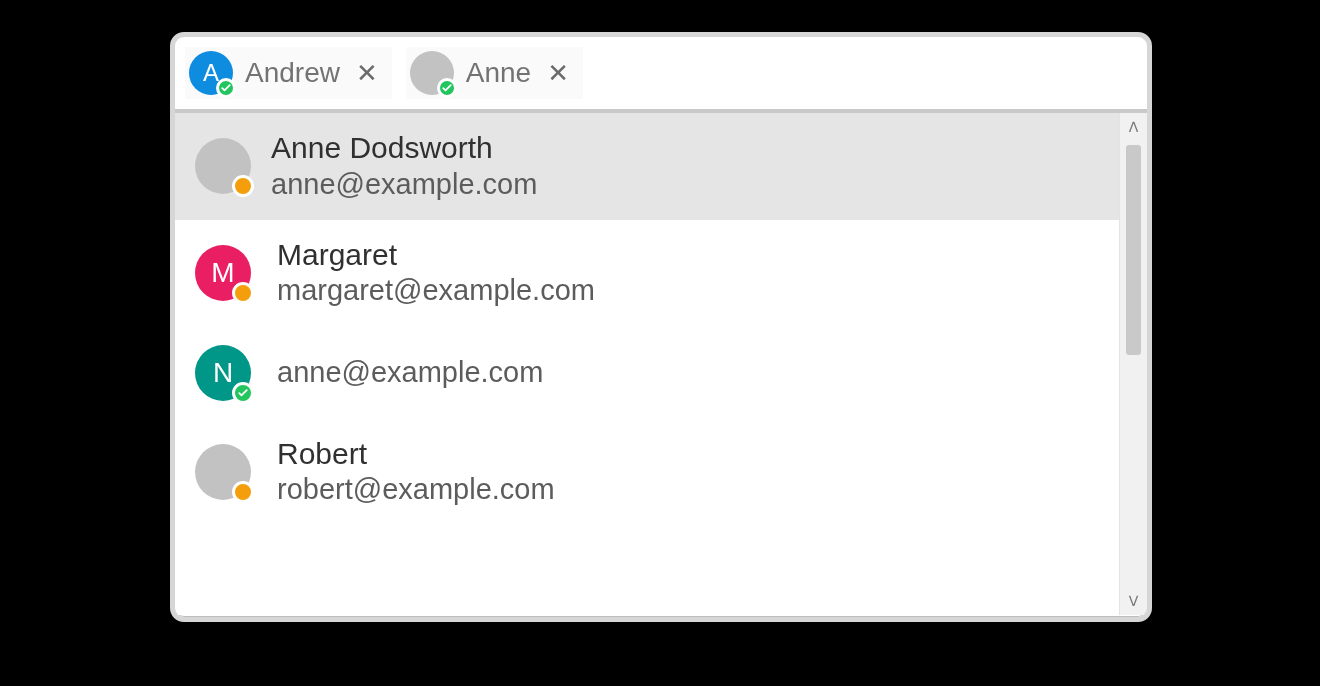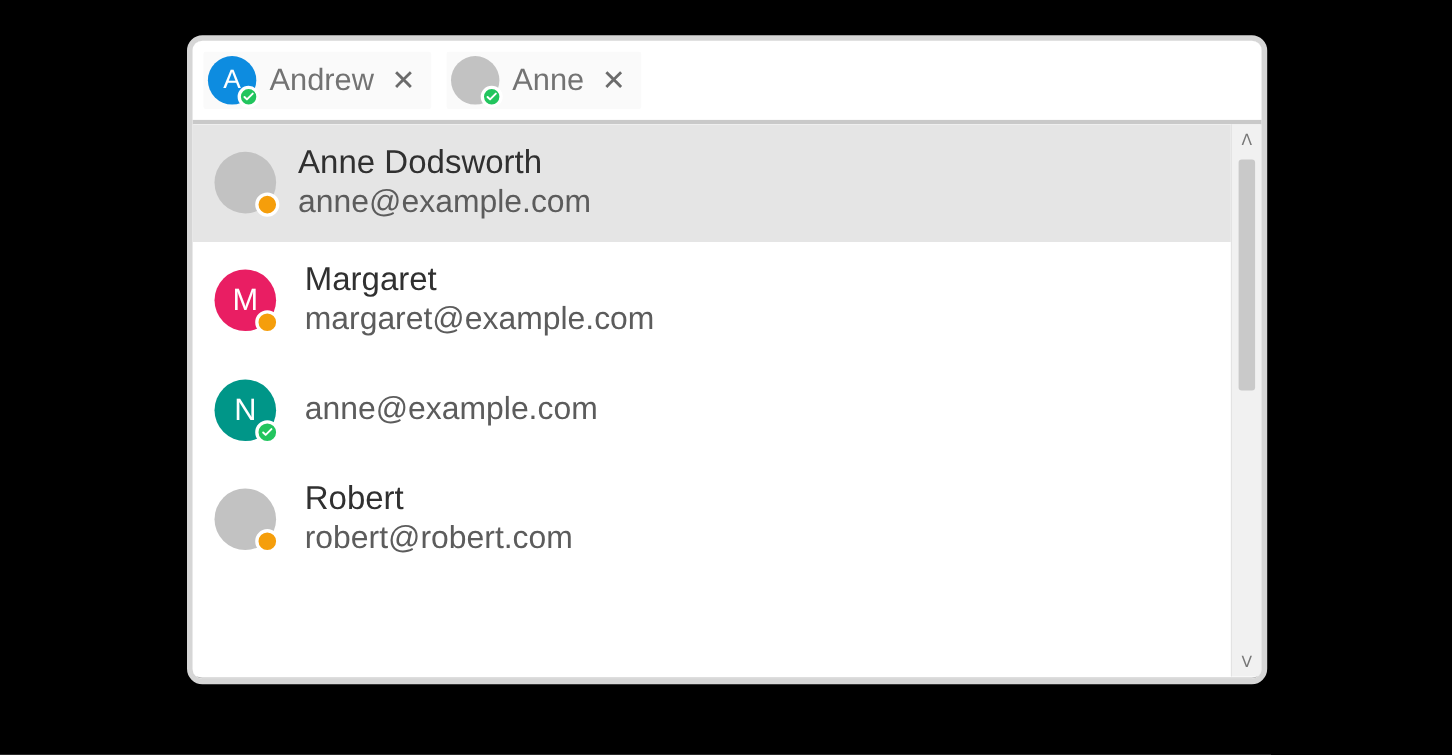--- a/index.html
+++ b/index.html
@@ -202,21 +202,21 @@
         </div>
       </div>
 
       <div class="list-item">
         <div class="avatar avatar-large" style="background:#c2c2c2">
           <span></span>
           <span class="badge badge-large orange"></span>
         </div>
         <div class="item-text">
           <div class="name">Robert</div>
-          <div class="email">robert@robert.com</div>
+          <div class="email">robert@example.com</div>
         </div>
       </div>
 
     </div>
 
     <div class="scrollbar">
       <div class="scroll-arrow">ᐱ</div>
       <div class="scroll-track">
         <div class="scroll-thumb"></div>
       </div>

